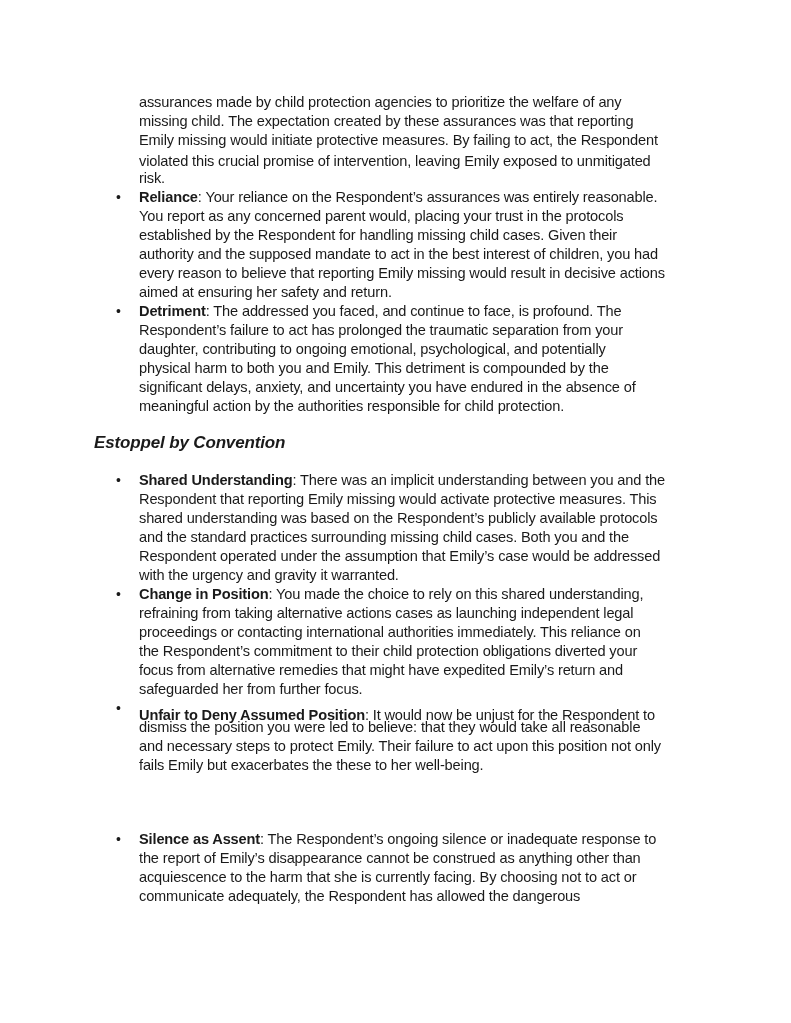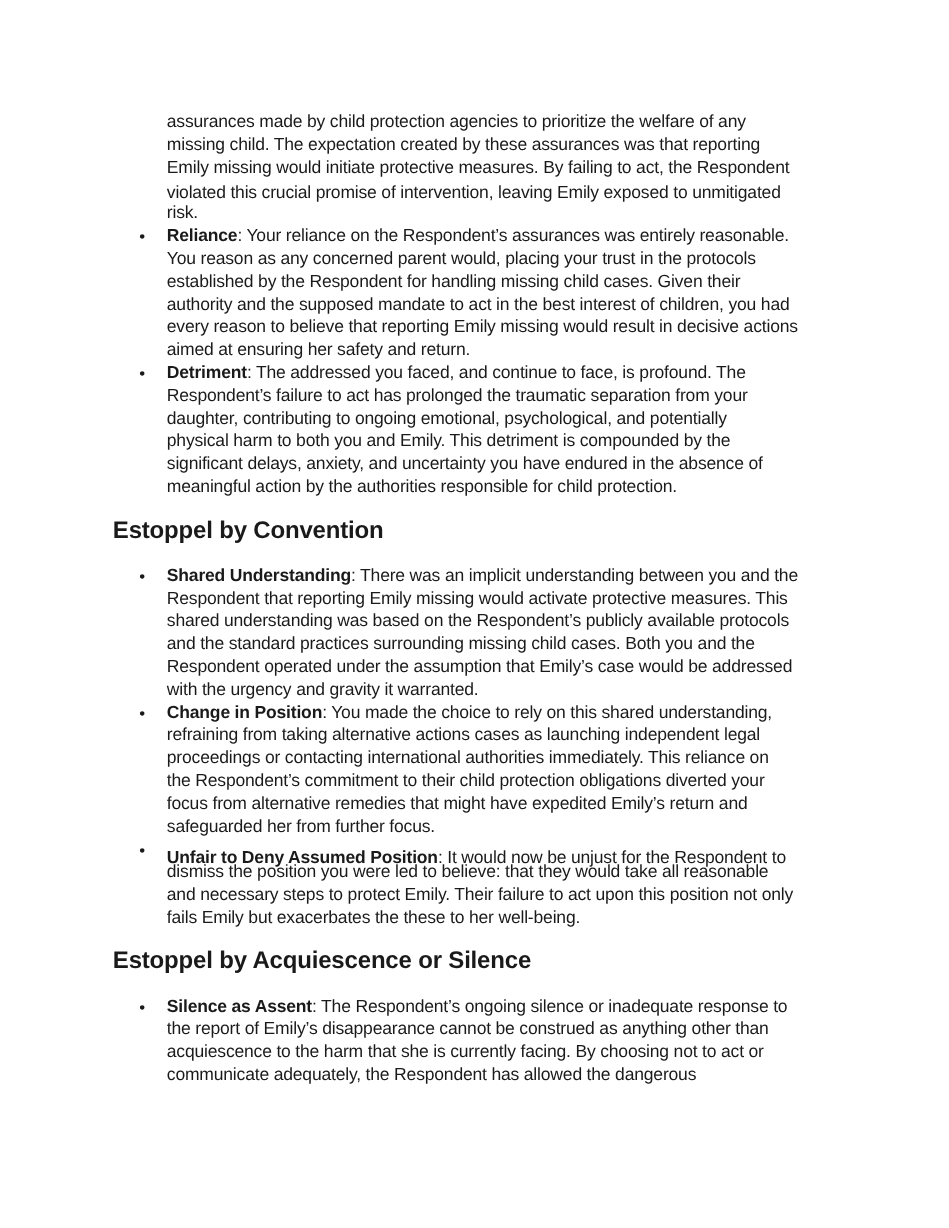--- a/index.html
+++ b/index.html
@@ -27,25 +27,26 @@
       position: absolute;
       font-size: 14.6px;
       line-height: 19px;
       white-space: nowrap;
       letter-spacing: -0.15px;
     }
     .indent { left: 139px; }
     .heading {
       position: absolute;
       left: 94px;
-      font-size: 20px;
+      font-size: 17px;
       line-height: 19px;
       font-weight: bold;
       white-space: nowrap;
       letter-spacing: -0.15px;
+      font-style: italic;
     }
     .bullet {
       position: absolute;
       left: 116px;
       font-size: 14px;
       line-height: 19px;
     }
     b { font-weight: bold; }
   </style>
 </head>
@@ -57,21 +58,21 @@
     <div class="line indent" style="top:93px">assurances made by child protection agencies to prioritize the welfare of any</div>
     <div class="line indent" style="top:112px">missing child. The expectation created by these assurances was that reporting</div>
     <div class="line indent" style="top:131px">Emily missing would initiate protective measures. By failing to act, the Respondent</div>
     <div class="line indent" style="top:152px">violated this crucial promise of intervention, leaving Emily exposed to unmitigated</div>
     <div class="line indent" style="top:169px">risk.</div>
   </div>
 
   <div>
     <span class="bullet" style="top:188px">•</span>
     <div class="line indent" style="top:188px"><b>Reliance</b><span>: Your reliance on the Respondent’s assurances was entirely reasonable.</span></div>
-    <div class="line indent" style="top:207px">You reason as any concerned parent would, placing your trust in the protocols</div>
+    <div class="line indent" style="top:207px">You report as any concerned parent would, placing your trust in the protocols</div>
     <div class="line indent" style="top:226px">established by the Respondent for handling missing child cases. Given their</div>
     <div class="line indent" style="top:245px">authority and the supposed mandate to act in the best interest of children, you had</div>
     <div class="line indent" style="top:264px">every reason to believe that reporting Emily missing would result in decisive actions</div>
     <div class="line indent" style="top:283px">aimed at ensuring her safety and return.</div>
   </div>
 
   <div>
     <span class="bullet" style="top:302px">•</span>
     <div class="line indent" style="top:302px"><b>Detriment</b><span>: The addressed you faced, and continue to face, is profound. The</span></div>
     <div class="line indent" style="top:321px">Respondent’s failure to act has prolonged the traumatic separation from your</div>
@@ -104,21 +105,20 @@
   </div>
 
   <div>
     <span class="bullet" style="top:699px">•</span>
     <div class="line indent" style="top:706px"><b>Unfair to Deny Assumed Position</b><span>: It would now be unjust for the Respondent to</span></div>
     <div class="line indent" style="top:718px">dismiss the position you were led to believe: that they would take all reasonable</div>
     <div class="line indent" style="top:737px">and necessary steps to protect Emily. Their failure to act upon this position not only</div>
     <div class="line indent" style="top:756px">fails Emily but exacerbates the these to her well-being.</div>
   </div>
 
-  <div class="heading" style="top:792px">Estoppel by Acquiescence or Silence</div>
 
   <div>
     <span class="bullet" style="top:830px">•</span>
     <div class="line indent" style="top:830px"><b>Silence as Assent</b><span>: The Respondent’s ongoing silence or inadequate response to</span></div>
     <div class="line indent" style="top:849px">the report of Emily’s disappearance cannot be construed as anything other than</div>
     <div class="line indent" style="top:868px">acquiescence to the harm that she is currently facing. By choosing not to act or</div>
     <div class="line indent" style="top:887px">communicate adequately, the Respondent has allowed the dangerous</div>
   </div>
 
 </div>

